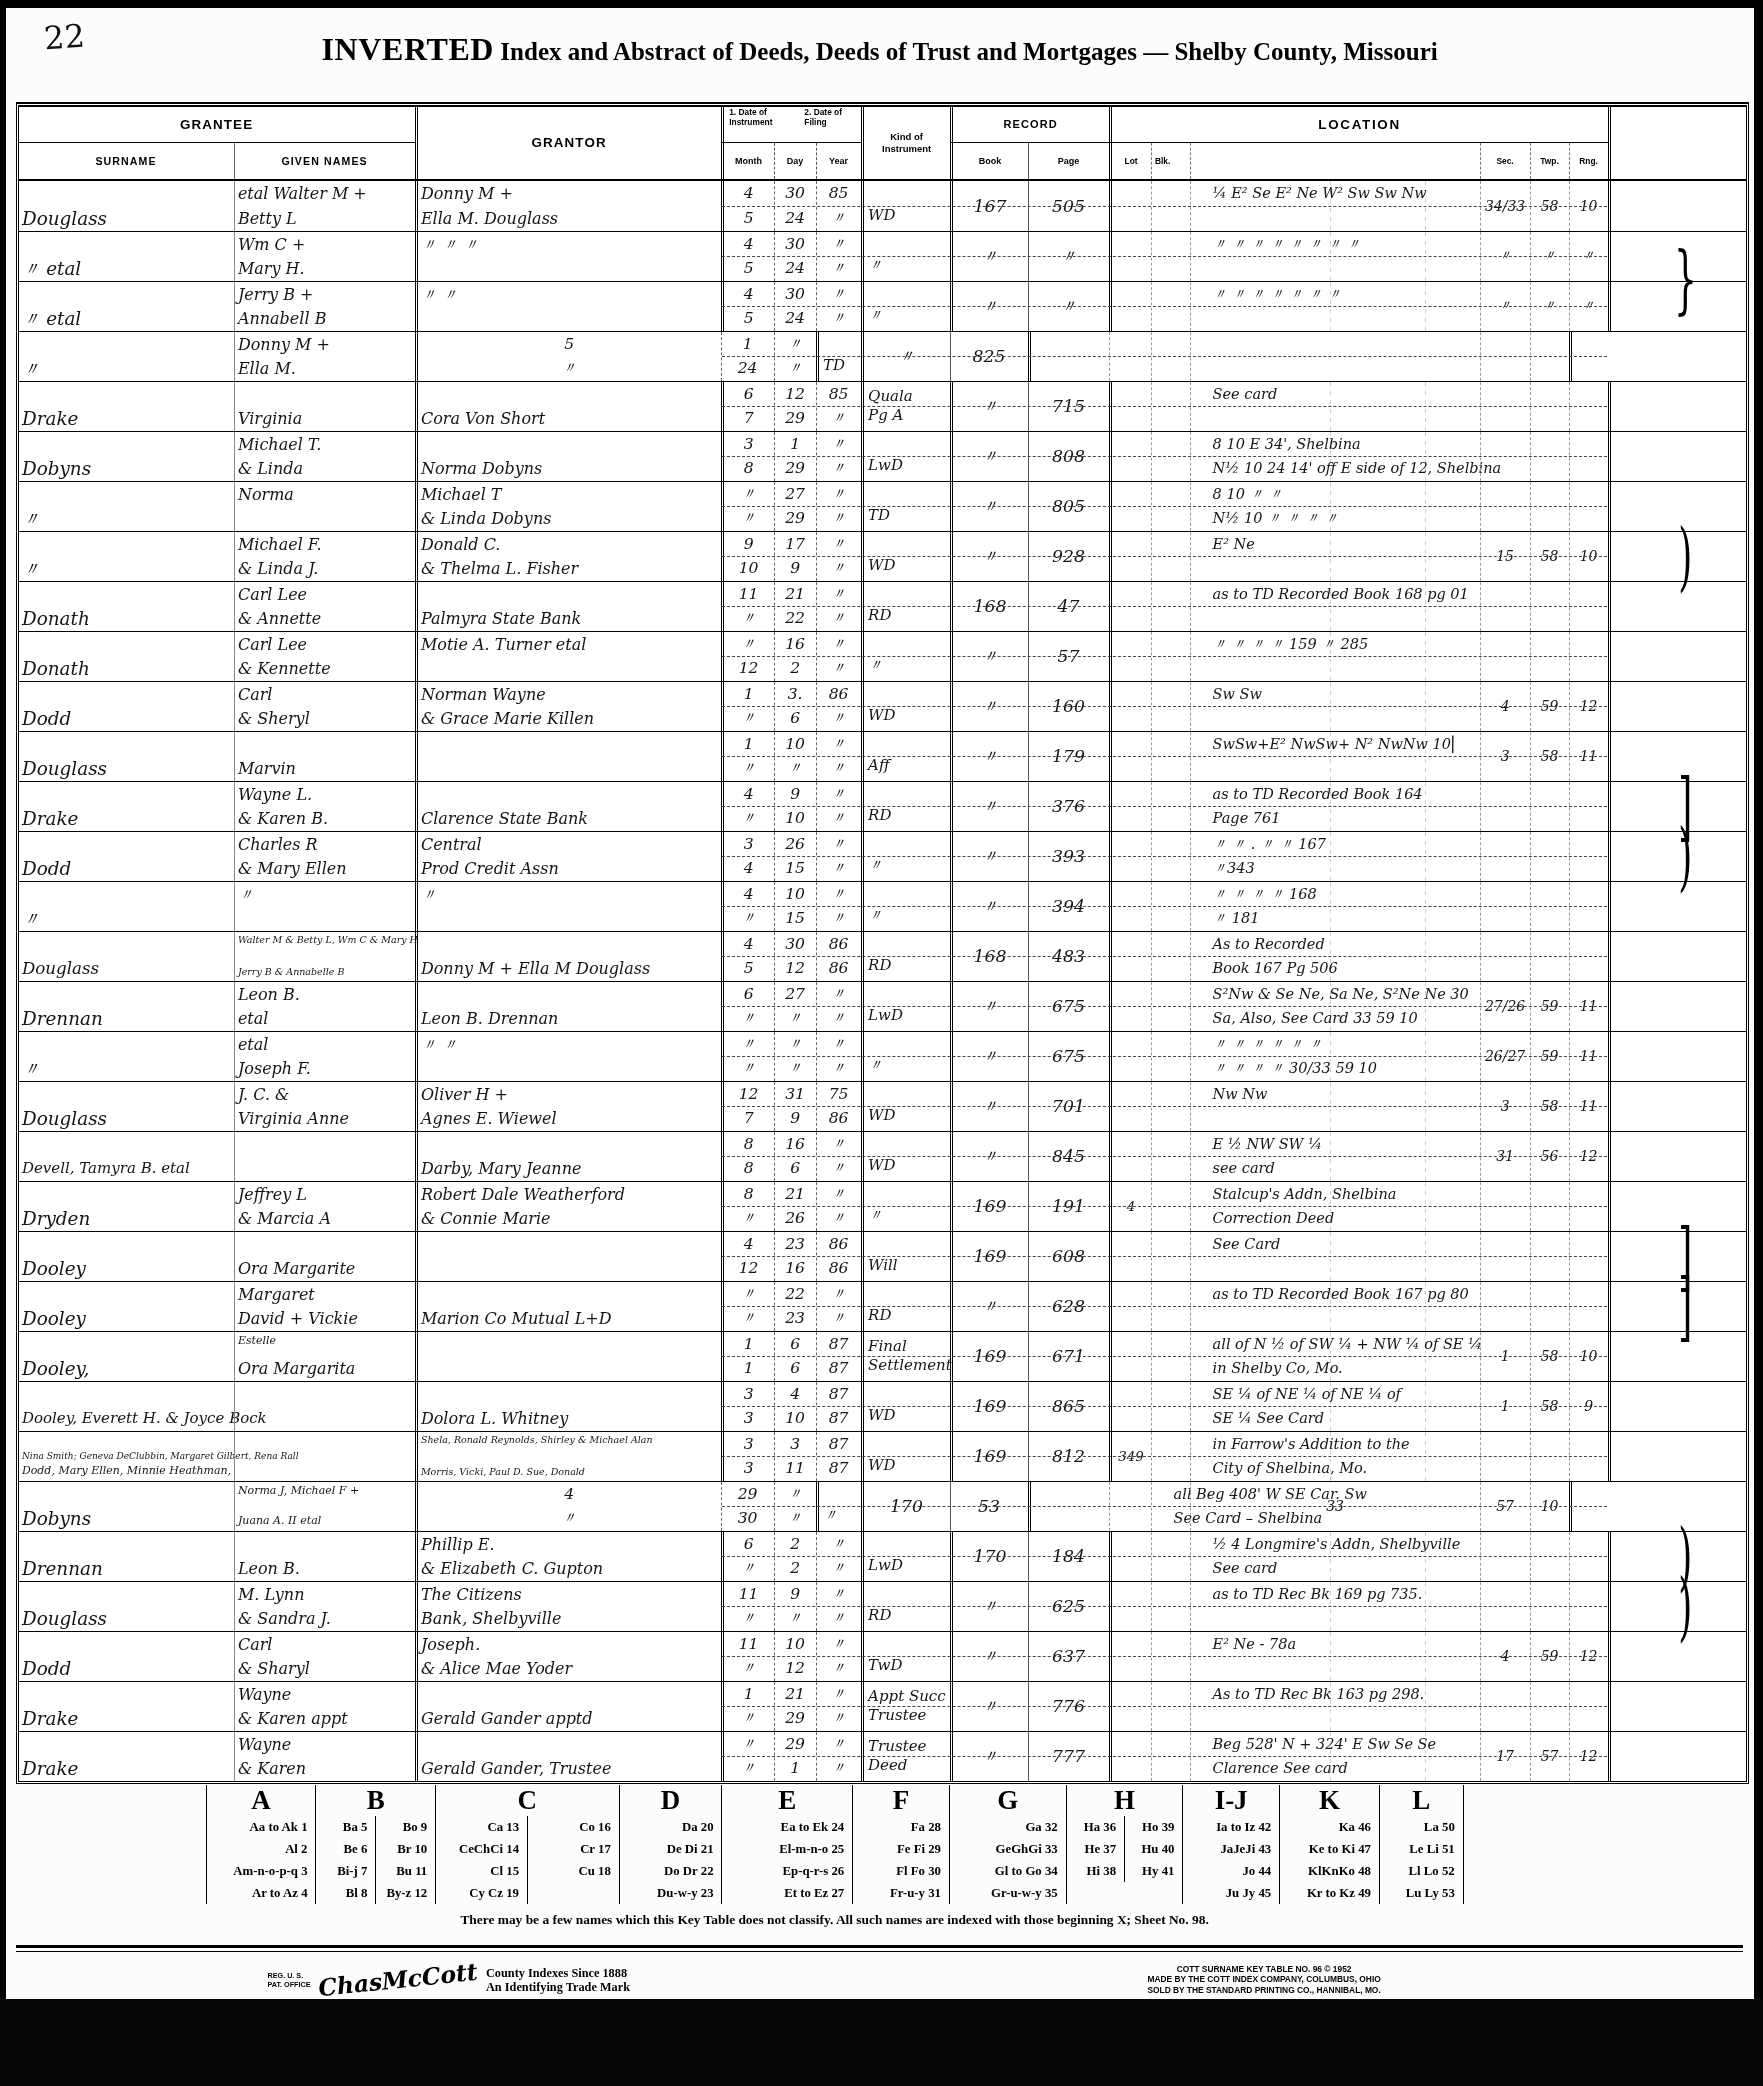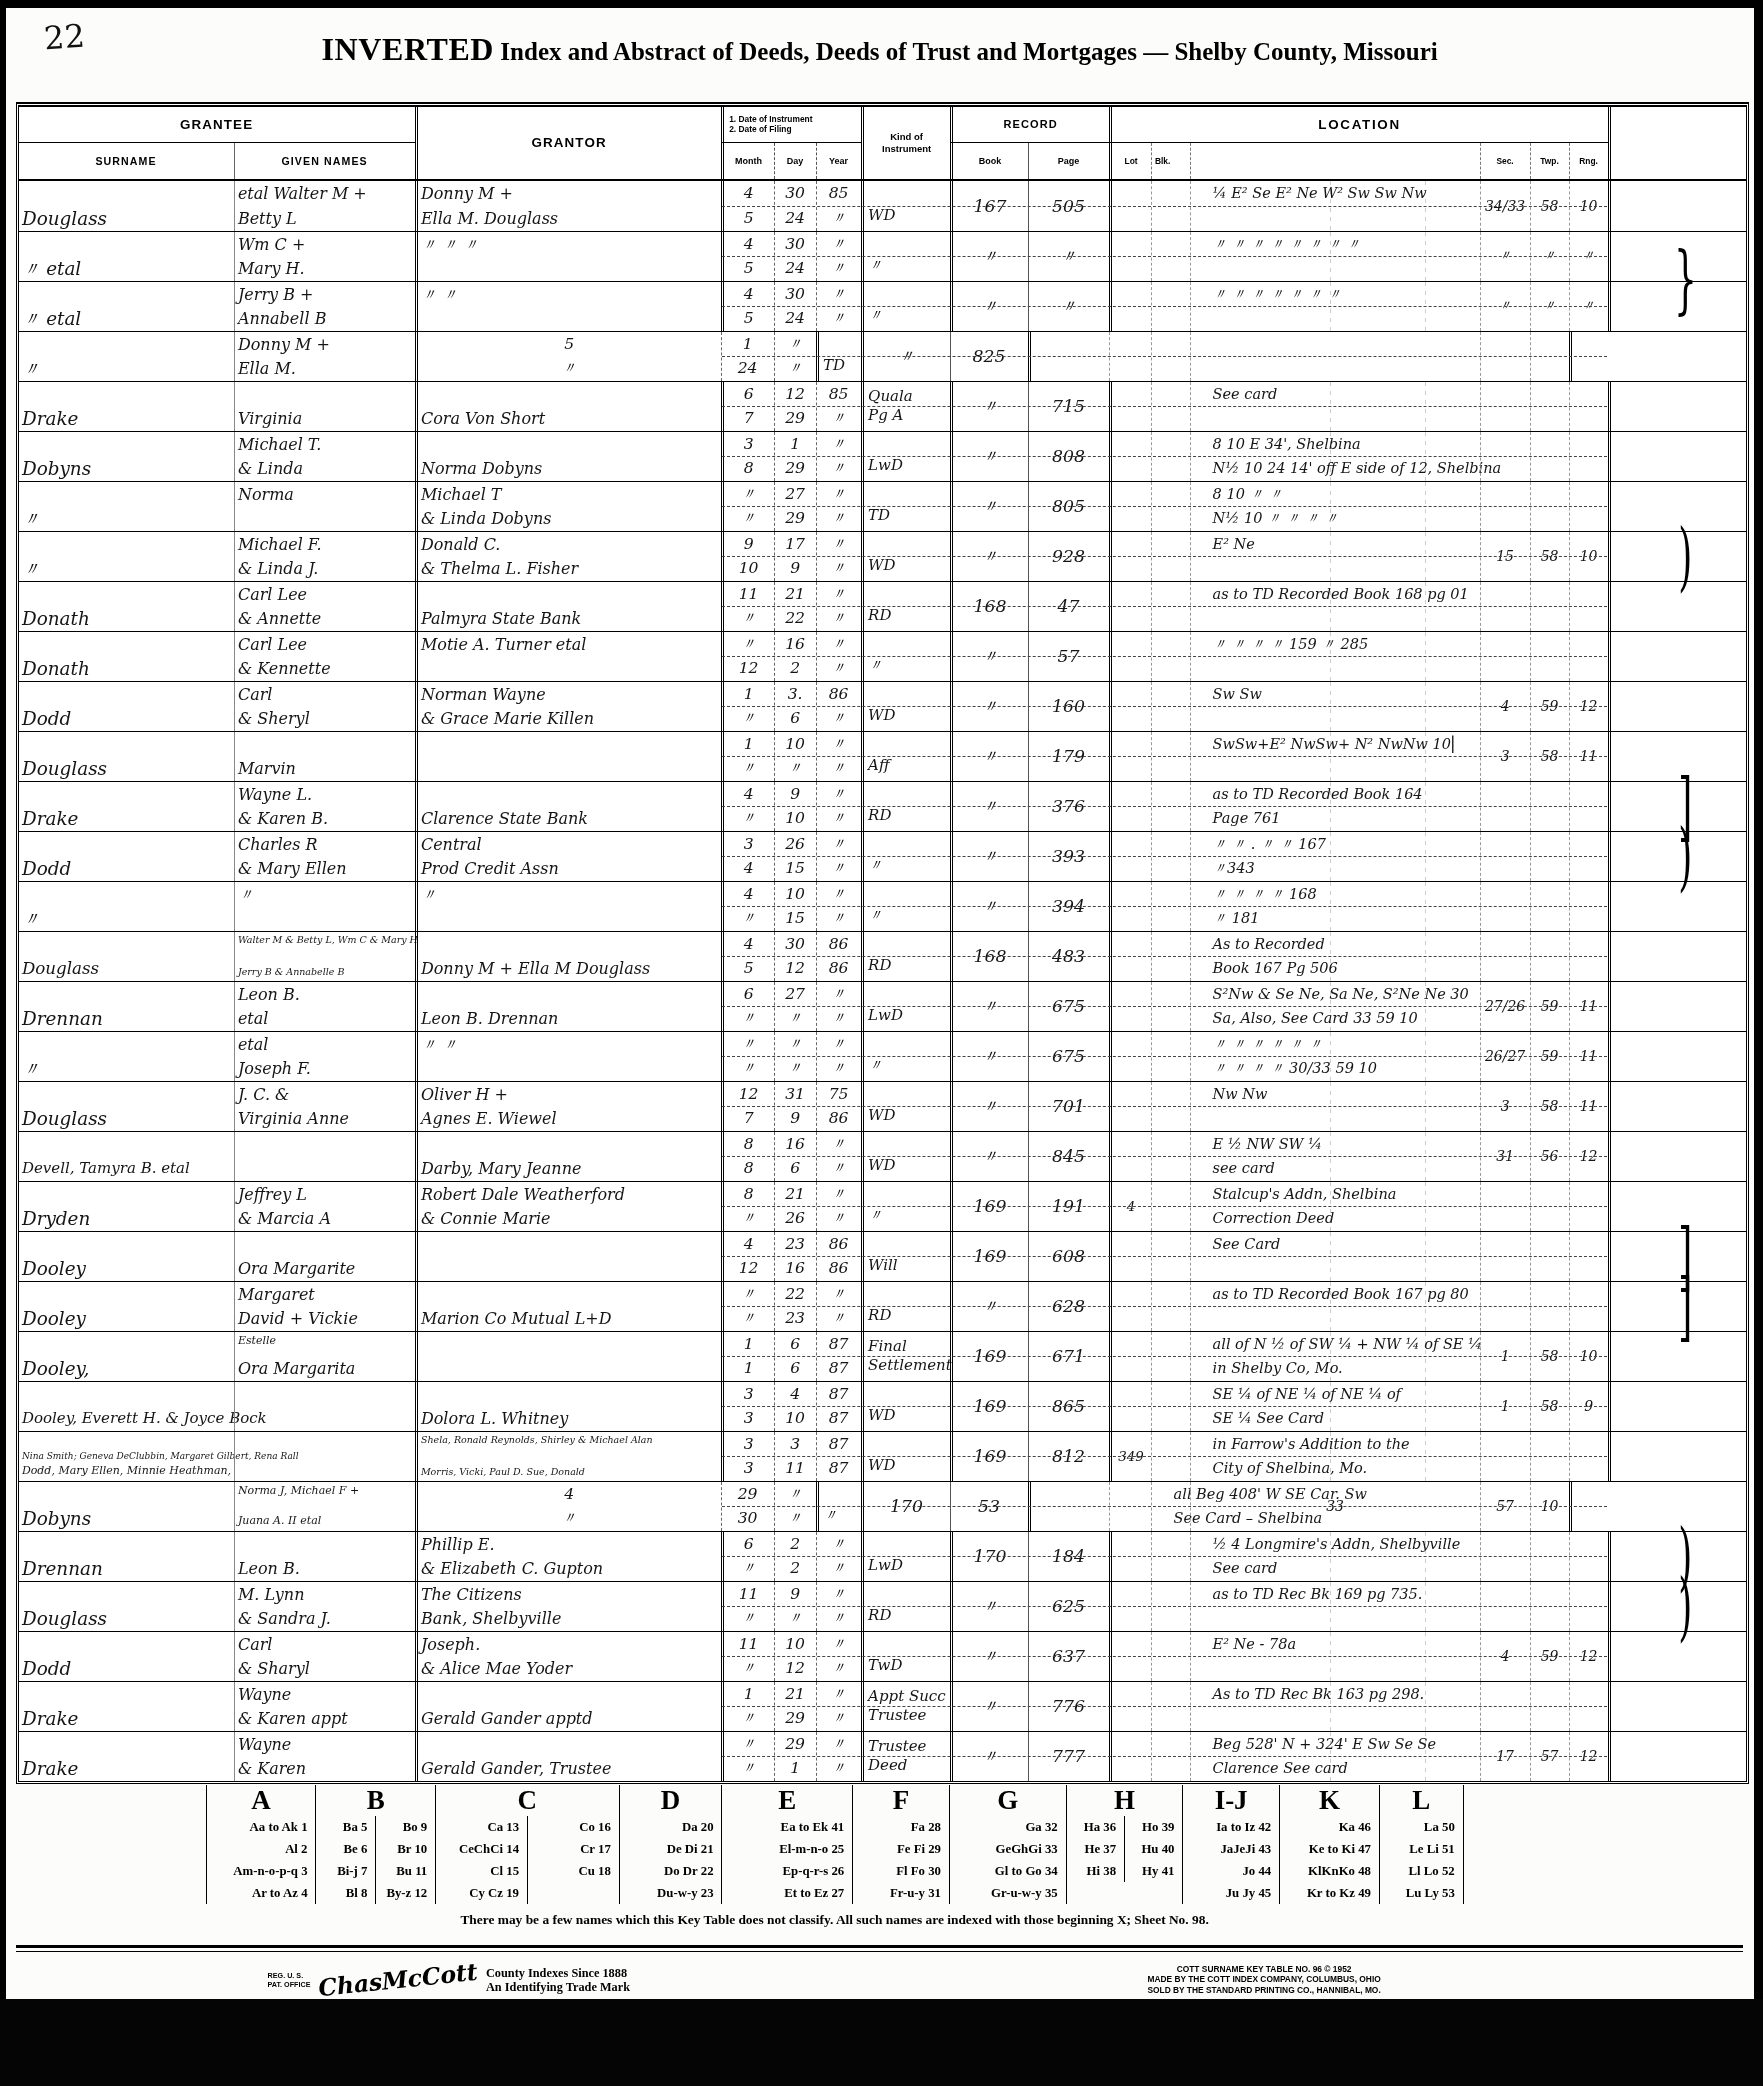--- a/index.html
+++ b/index.html
@@ -11,21 +11,21 @@
   #title .rest{font-size:25px;}
   
   :root{--gtc:215px 181px 306px 53px 42px 45px 89px 78px 81px 42px 39px 290px 50px 39px 39px 139px;}
   #maintable{position:absolute;left:10px;top:94px;width:1727px;border:3.3px double #000;border-top:5.6px double #000;background:#fff;}
   #thead{display:grid;grid-template-columns:var(--gtc);grid-template-rows:36px 36px;border-bottom:2.8px solid #000;}
   .hc{display:flex;align-items:center;justify-content:center;font-family:"Liberation Sans",sans-serif;font-weight:bold;color:#000;}
   .h-grantee{grid-area:1/1/2/3;border-bottom:1.7px solid #000;font-size:13.4px;letter-spacing:1.1px;}
   .h-surname{grid-area:2/1/3/2;font-size:10.6px;letter-spacing:1.1px;}
   .h-given{grid-area:2/2/3/3;border-left:0.6px solid #666;font-size:10.6px;letter-spacing:1.1px;}
   .h-grantor{grid-area:1/3/3/4;border-left:3.3px double #000;font-size:13.4px;letter-spacing:1.1px;}
-  .h-dates{grid-area:1/4/2/7;border-left:3.3px double #000;border-bottom:1.1px solid #000;flex-direction:column;align-items:flex-start;justify-content:center;padding-left:5.6px;font-size:8.4px;line-height:10.6px;}
+  .h-dates{grid-area:1/4/2/7;border-left:3.3px double #000;border-bottom:1.1px solid #000;flex-direction:row;align-items:flex-start;justify-content:center;padding-left:5.6px;font-size:8.4px;line-height:10.6px;}
   .h-month{grid-area:2/4/3/5;border-left:3.3px double #000;font-size:9px;}
   .h-day{grid-area:2/5/3/6;border-left:0.6px dashed #555;font-size:9px;}
   .h-year{grid-area:2/6/3/7;border-left:0.6px dashed #555;font-size:9px;}
   .h-kind{grid-area:1/7/3/8;border-left:3.3px double #000;flex-direction:column;font-size:9.5px;line-height:12.3px;}
   .h-record{grid-area:1/8/2/10;border-left:3.3px double #000;border-bottom:1.1px solid #000;font-size:11px;letter-spacing:1.1px;}
   .h-book{grid-area:2/8/3/9;border-left:3.3px double #000;font-size:9px;}
   .h-page{grid-area:2/9/3/10;border-left:0.6px solid #555;font-size:9px;}
   .h-location{grid-area:1/10/2/16;border-left:3.3px double #000;border-bottom:1.7px solid #000;font-size:13.4px;letter-spacing:1.7px;}
   .h-lot{grid-area:2/10/3/11;border-left:3.3px double #000;font-size:8.4px;}
   .h-blk{grid-area:2/11/3/12;border-left:0.6px dashed #777;font-size:8.4px;justify-content:flex-start;padding-left:3.3px;}
@@ -1990,21 +1990,21 @@
               <div class="kentry">De Di 21</div>
               <div class="kentry">Do Dr 22</div>
               <div class="kentry">Du-w-y 23</div>
             </div>
           </div>
     </div>
         <div class="kgroup">
       <div class="kletter">E</div>
       <div class="kcols">
             <div class="kcol">
-              <div class="kentry">Ea to Ek 41</div>
+              <div class="kentry">Ea to Ek 24</div>
               <div class="kentry">El-m-n-o  25</div>
               <div class="kentry">Ep-q-r-s  26</div>
               <div class="kentry">Et to Ez  27</div>
             </div>
           </div>
     </div>
         <div class="kgroup">
       <div class="kletter">F</div>
       <div class="kcols">
             <div class="kcol">

